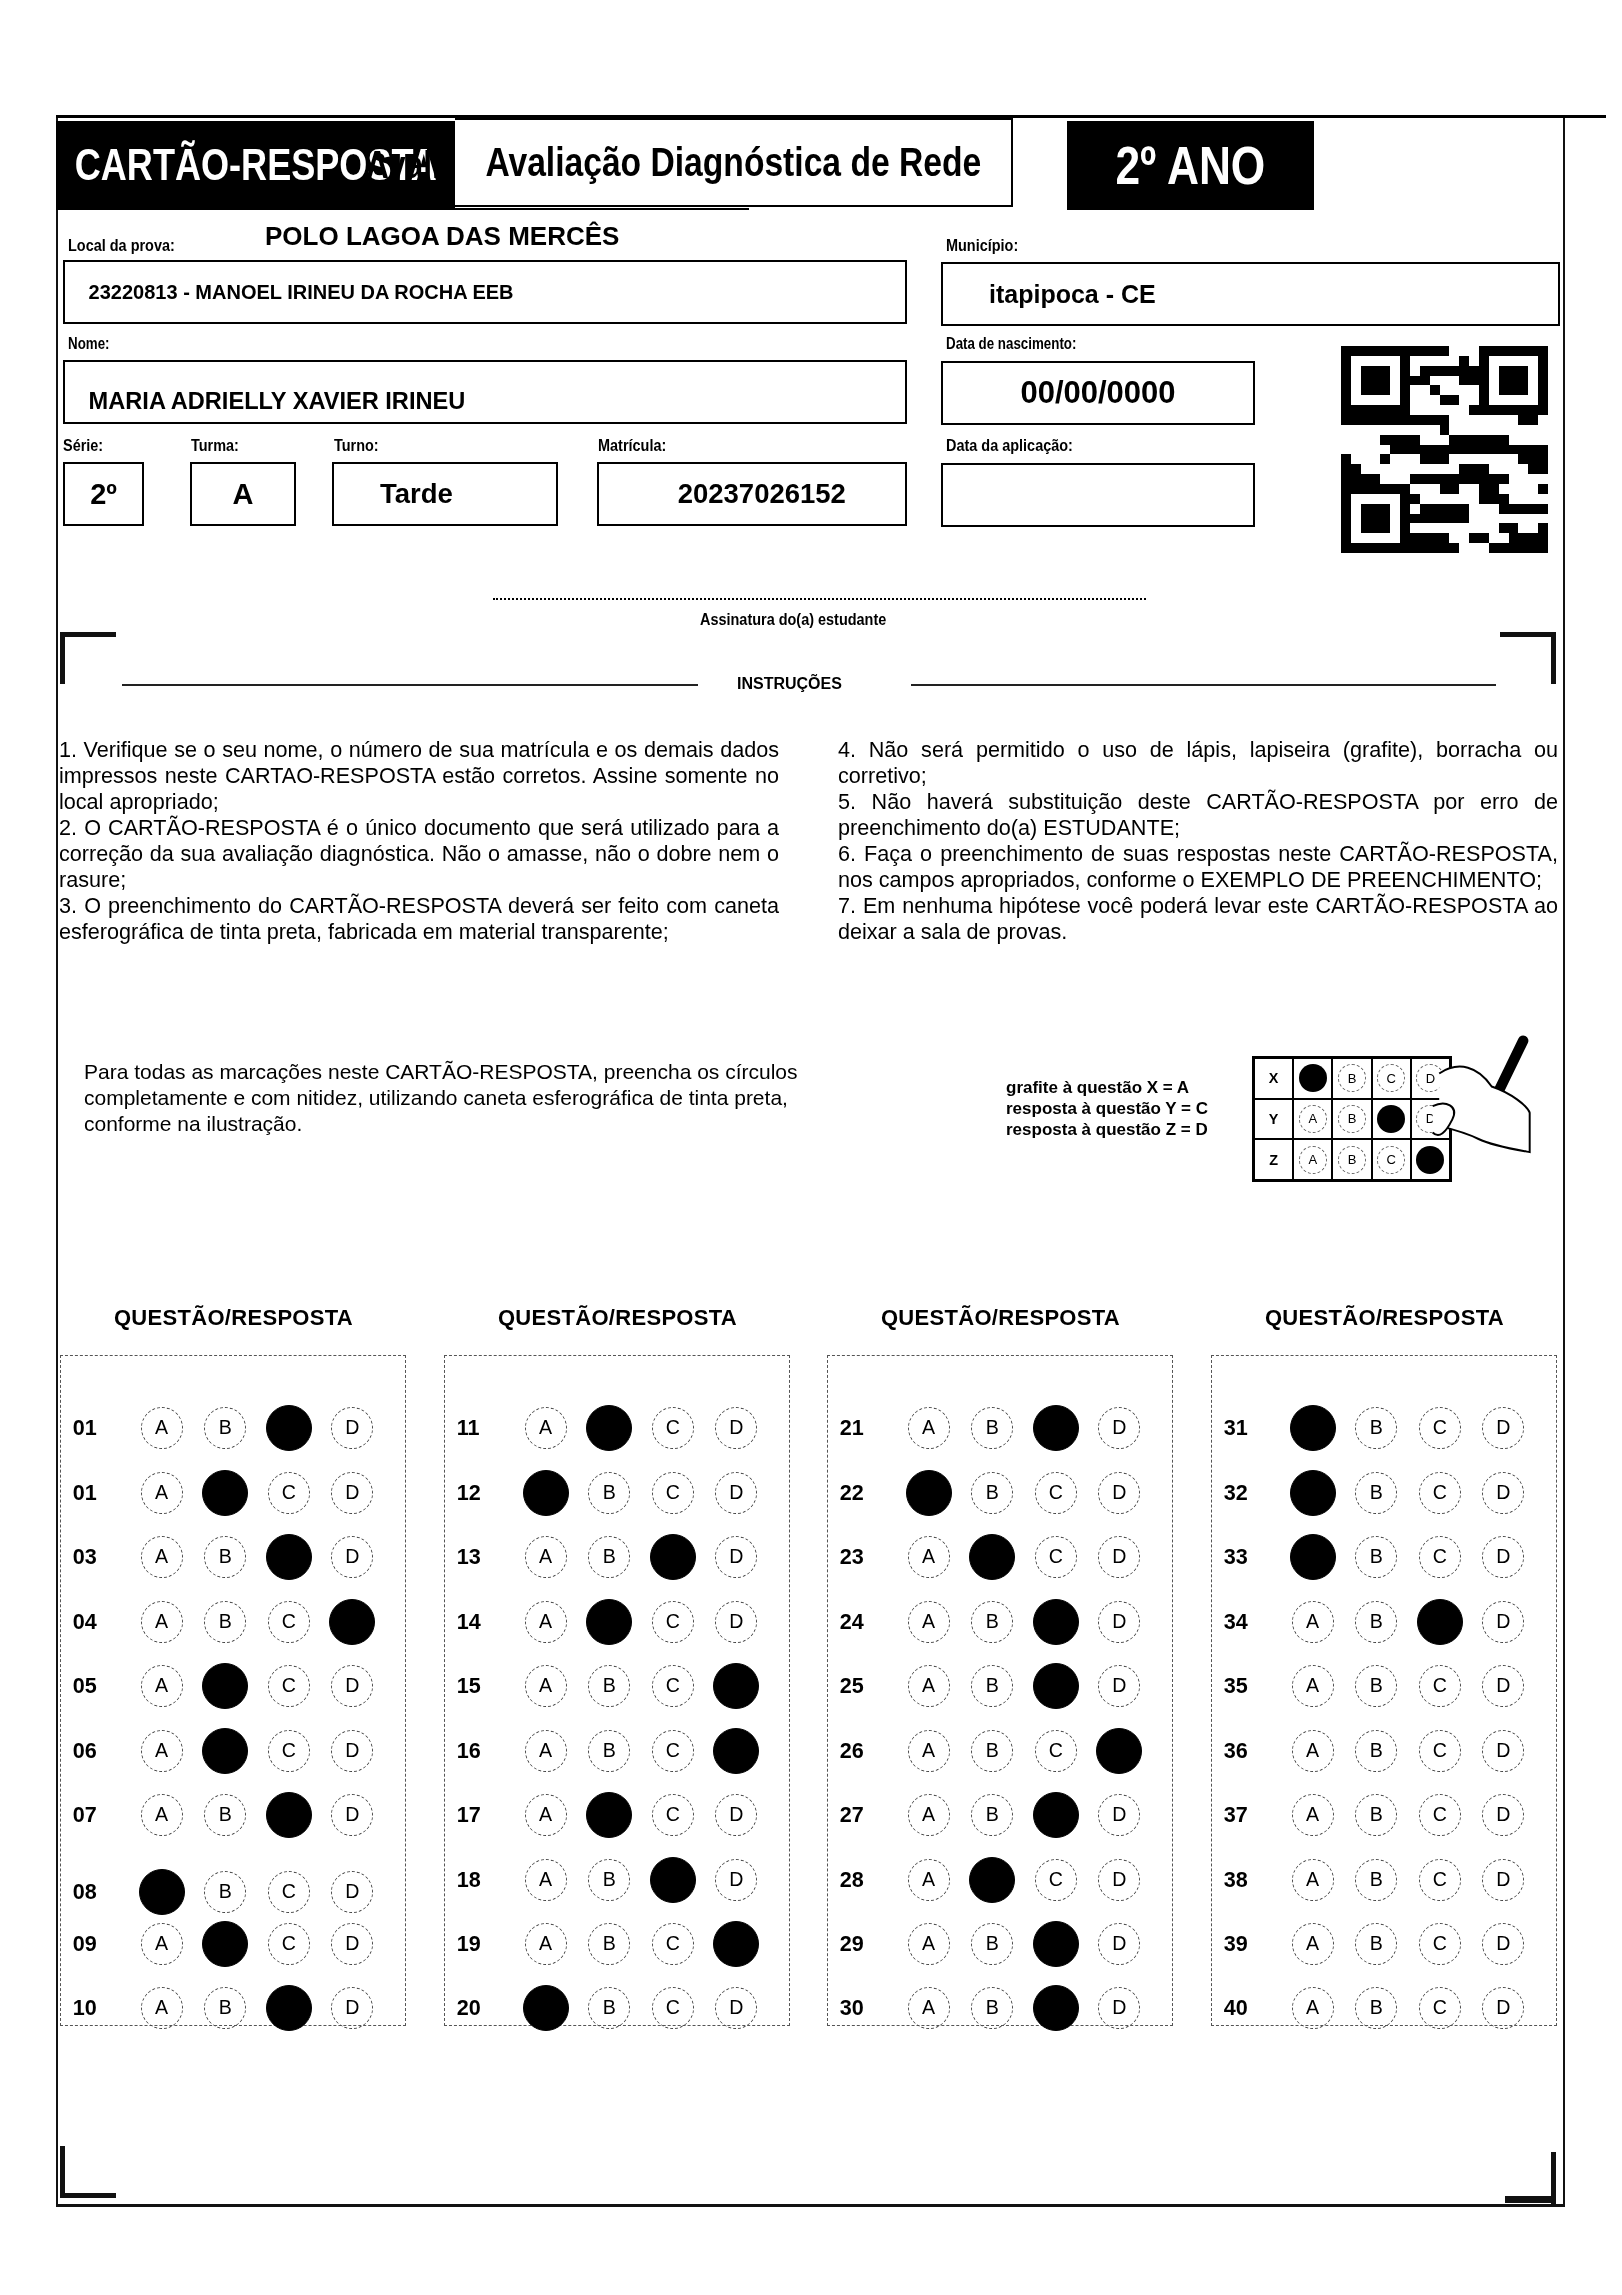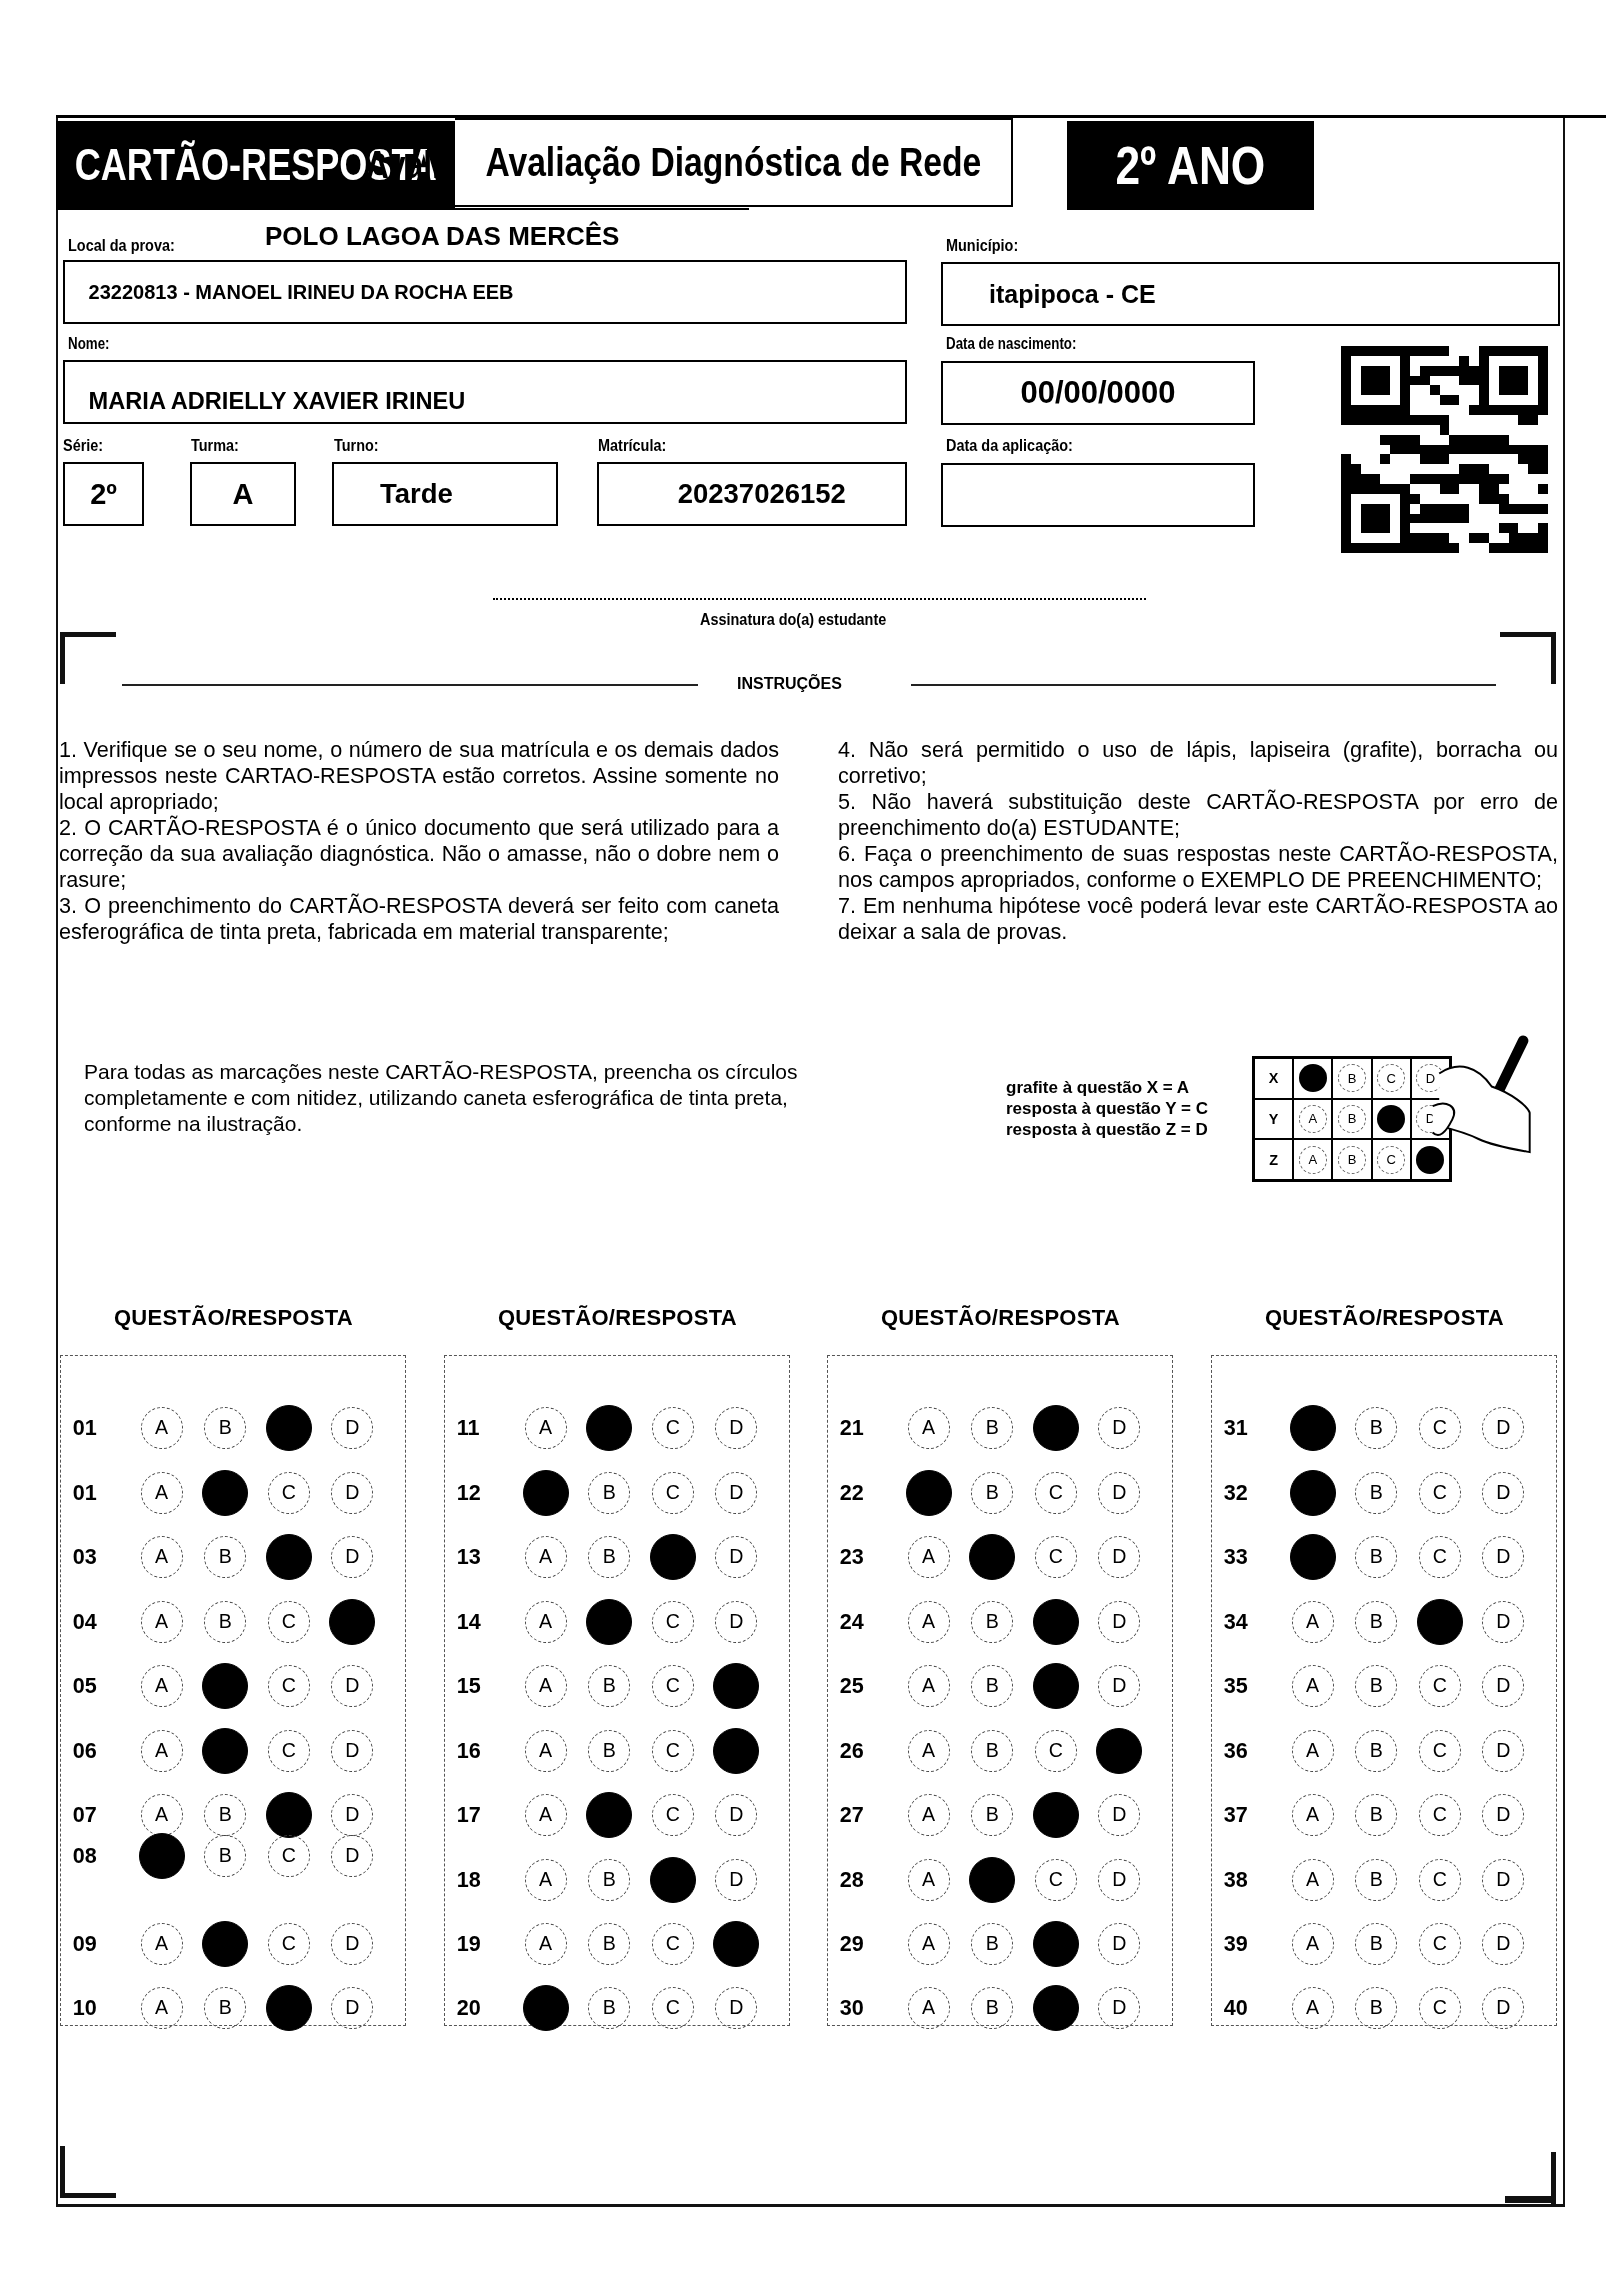--- a/index.html
+++ b/index.html
@@ -669,21 +669,21 @@
         <span class="bubble">D</span>
       </div>
       <div class="qrow" style="top: 439px;">
         <span class="qnum">07</span>
         <span style="width: 11.8px;"></span>
         <span class="bubble">A</span>
         <span class="bubble">B</span>
         <span class="bubble filled">C</span>
         <span class="bubble">D</span>
       </div>
-      <div class="qrow" style="top: 480px;">
+      <div class="qrow" style="top: 516px;">
         <span class="qnum">08</span>
         <span style="width: 11.8px;"></span>
         <span class="bubble filled">A</span>
         <span class="bubble">B</span>
         <span class="bubble">C</span>
         <span class="bubble">D</span>
       </div>
       <div class="qrow" style="top: 568px;">
         <span class="qnum">09</span>
         <span style="width: 11.8px;"></span>

